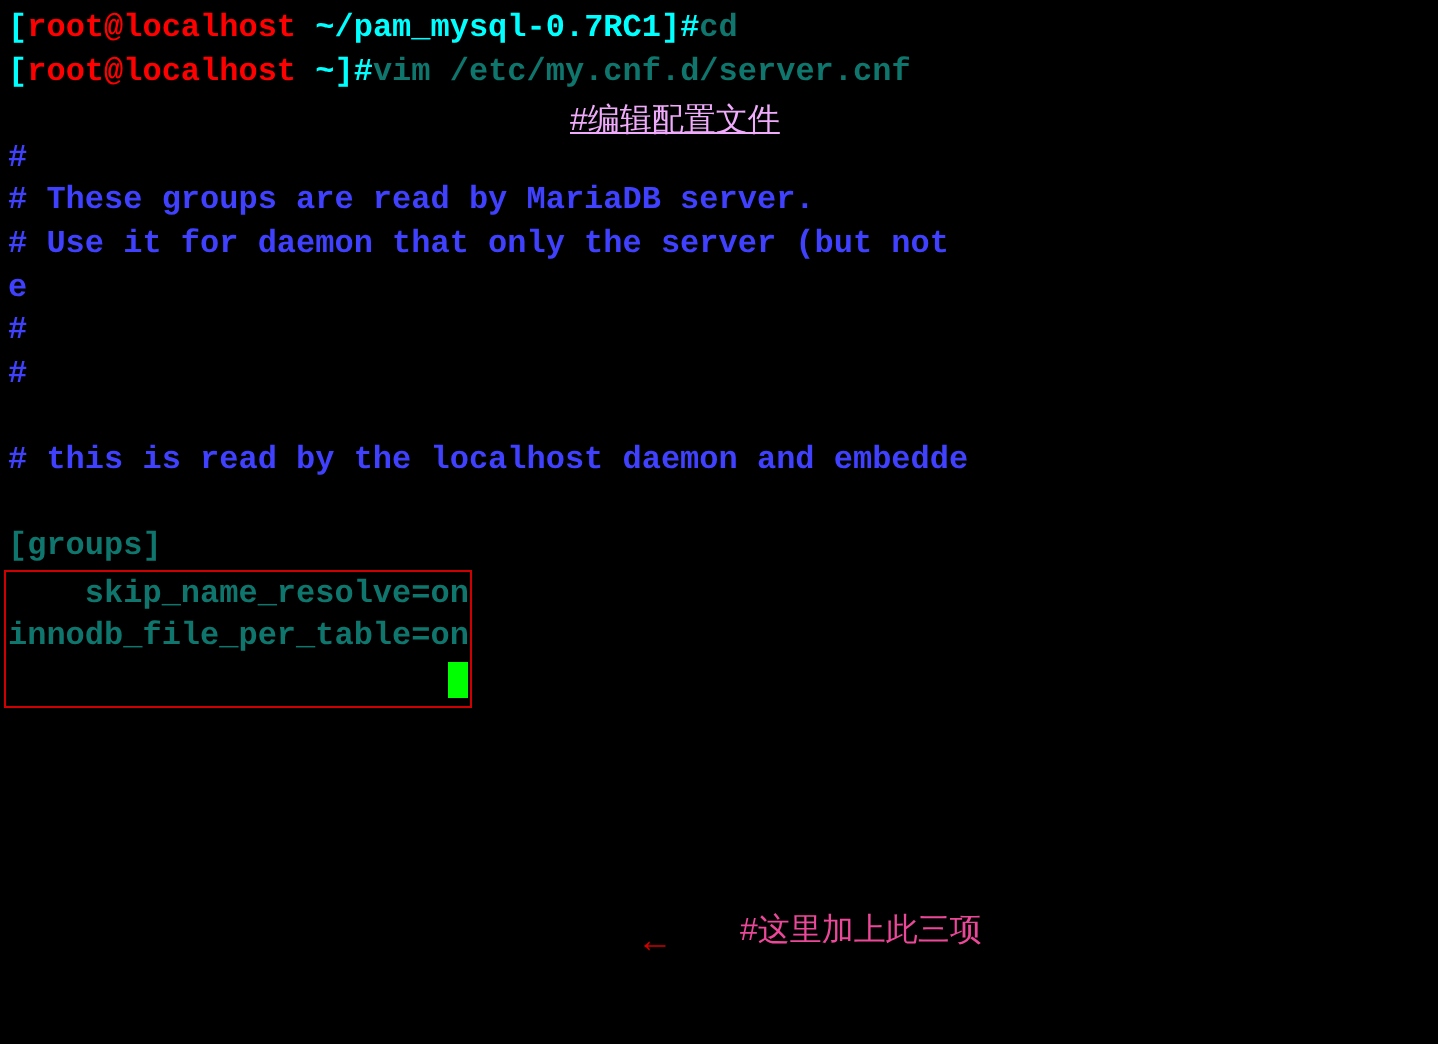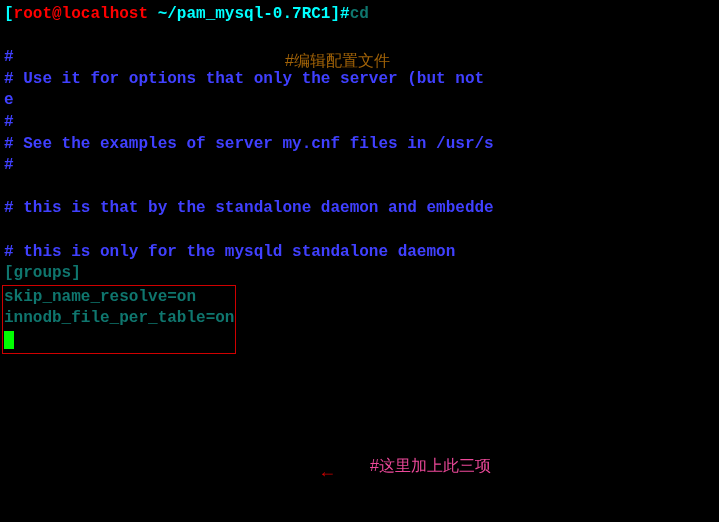--- a/index.html
+++ b/index.html
@@ -15,29 +15,31 @@
       font-weight: bold;
     }
     .line {
       white-space: pre;
     }
     .cyan { color: #00ffff; }
     .red { color: #ff0000; text-align: right; }
     .white { color: #0f766e; }
     .blue { color: #4040ff; }
     .annotation {
-      color: #a16207;
+      color: #f0abfc;
       font-family: 'SimSun', 'Microsoft YaHei', sans-serif;
       font-weight: normal;
+      text-decoration: underline;
     }
     .boxed {
       display: inline-block;
       border: 1px solid #d00000;
       padding: 1px;
       margin-left: -2px;
+      text-align: right;
     }
     .cursor {
       display: inline-block;
       background: #00ff00;
       width: 10px;
       height: 18px;
       vertical-align: text-bottom;
     }
     .arrow {
       color: #d00000;
@@ -60,35 +62,35 @@
       top: 50px;
     }
   </style>
 </head>
 <body>
 
 <div>
 
 <div class="line"><span class="cyan">[</span><span class="red">root@localhost </span><span class="cyan">~/pam_mysql-0.7RC1</span><span class="cyan">]#</span><span class="white">cd</span></div>
 
+<div class="line"><span class="cyan">[</span><span class="red">root@localhost </span><span class="cyan">~</span><span class="cyan">]#</span><span class="white">vim /etc/my.cnf.d/server.cnf</span></div>
 
 <div class="annotation annot1">#编辑配置文件</div>
 
 <div class="line">&nbsp;</div>
 
 <div class="line blue">#</div>
-<div class="line blue"># Use it for options that only the server (but not </div>
+<div class="line blue"># These groups are read by MariaDB server.</div>
+<div class="line blue"># Use it for daemon that only the server (but not </div>
 <div class="line blue">e</div>
 <div class="line blue">#</div>
-<div class="line blue"># See the examples of server my.cnf files in /usr/s</div>
 <div class="line blue">#</div>
 <div class="line">&nbsp;</div>
-<div class="line blue"># this is that by the standalone daemon and embedde</div>
+<div class="line blue"># this is read by the localhost daemon and embedde</div>
 <div class="line">&nbsp;</div>
-<div class="line blue"># this is only for the mysqld standalone daemon</div>
 <div class="line white">[groups]</div>
 
 <div class="boxed">
 <div class="line white">skip_name_resolve=on</div>
 <div class="line white">innodb_file_per_table=on</div>
 <div class="line white"><span class="cursor"></span></div>
 </div>
 
 <span class="arrow">←</span>
 <span class="annot2">#这里加上此三项</span>

